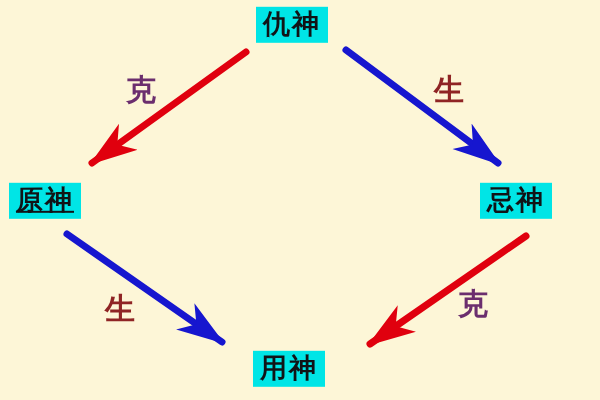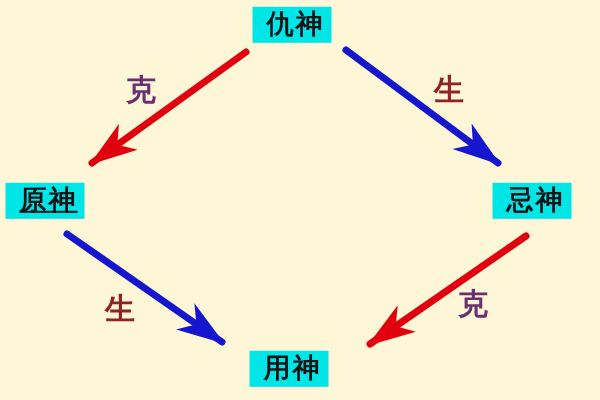--- a/index.html
+++ b/index.html
@@ -22,21 +22,21 @@
     height: 400px;
   }
   .node {
     position: absolute;
     transform: translate(-50%, -50%);
     background: #00e5e6;
     color: #101417;
     font-weight: bold;
     font-size: 27px;
     line-height: 1.2;
-    padding: 1px 7px 3px 14px;
+    padding: 1px 7px 3px 7px;
     letter-spacing: 2px;
     white-space: nowrap;
     font-family: "DejaVu Sans", "Liberation Sans", sans-serif;
   }
   .edge-label {
     font-weight: bold;
     font-size: 30px;
     font-family: "DejaVu Sans", "Liberation Sans", sans-serif;
   }
 </style>
@@ -63,17 +63,17 @@
     <text class="edge-label" x="141" y="89" text-anchor="middle" dominant-baseline="central" fill="#6b2e6e">克</text>
     <text class="edge-label" x="449" y="89" text-anchor="middle" dominant-baseline="central" fill="#8f2424">生</text>
     <text class="edge-label" x="120" y="308" text-anchor="middle" dominant-baseline="central" fill="#8f2424">生</text>
     <text class="edge-label" x="473" y="303" text-anchor="middle" dominant-baseline="central" fill="#6b2e6e">克</text>
   </svg>
 
   <div class="node" style="left:292px; top:25px;">仇神</div>
 
   <div class="node" style="left:45px; top:201px;text-decoration:underline;">原神</div>
 
-  <div class="node" style="left:532px; top:201px;">忌神</div>
+  <div class="node" style="left:516px; top:201px;">忌神</div>
 
   <div class="node" style="left:289px; top:369px;">用神</div>
 
 </div>
 
 </body></html>

